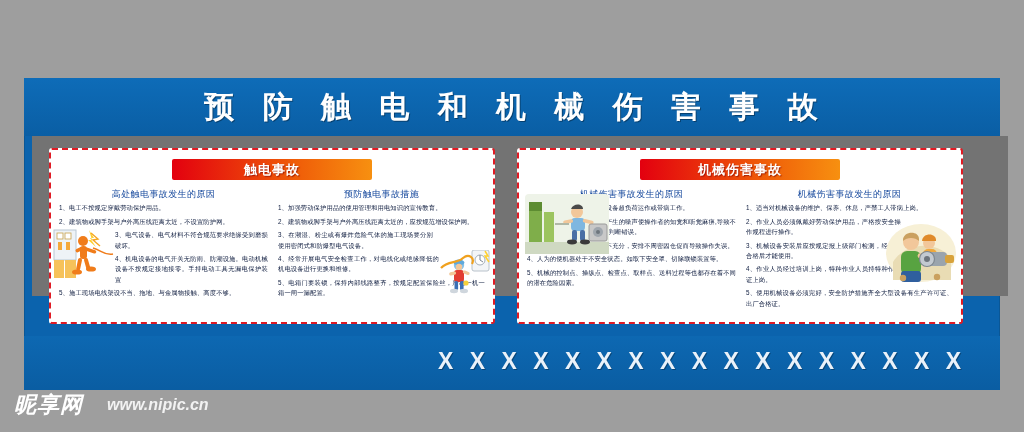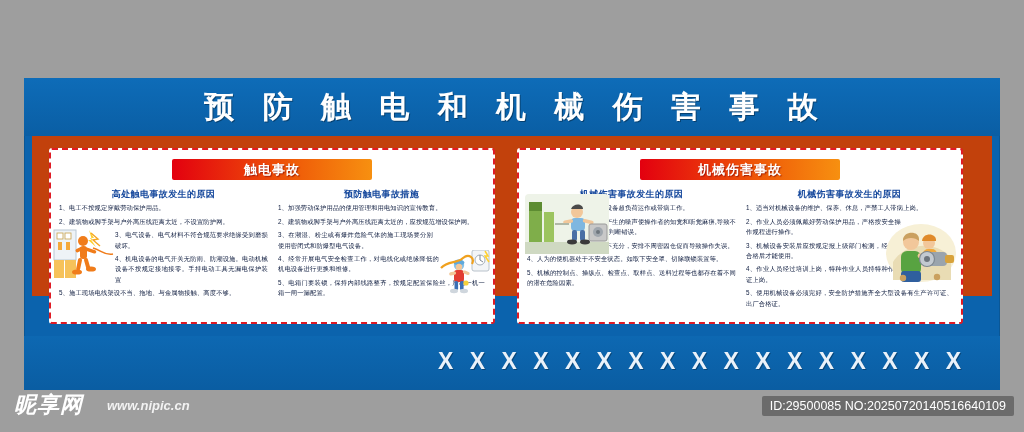--- a/index.html
+++ b/index.html
@@ -21,21 +21,22 @@
     background:linear-gradient(180deg,#0e6cb8 0%,#0a5ea4 100%);
   }
   .title-bar .title{
     color:#ffffff;font-size:30px;font-weight:bold;letter-spacing:10px;
     text-shadow:1px 1px 0 rgba(0,0,0,.35);
     white-space:nowrap;
     margin-left:8px;
   }
   .white-area{
     position:absolute;left:8px;top:58px;width:960px;height:160px;
-    background:#c2410c;
+    background:#737373;
+    padding-left:16px;
   }
   .bottom-bar{
     position:absolute;left:0;bottom:0;width:100%;height:54px;
     background:linear-gradient(180deg,#0d68b2 0%,#0a5da2 100%);
   }
   .bottom-bar .xline{
     position:absolute;right:34px;top:12px;
     color:#eaf2fa;font-size:23px;letter-spacing:5px;font-weight:bold;
     text-shadow:1px 1px 0 rgba(0,0,0,.3);
     white-space:nowrap;
@@ -64,21 +65,21 @@
     text-shadow:1px 1px 1px rgba(120,0,0,.6);
     white-space:nowrap;
   }
 
   .cols{display:flex;margin-top:8px;}
   .col{position:relative;box-sizing:border-box;}
   .col-l{width:223px;padding:0 6px 0 8px;}
   .col-r{width:219px;padding:0 8px 0 4px;}
 
   .col-title{
-    text-align:center;color:#14479c;font-size:9px;font-weight:bold;
+    text-align:center;color:#14479c;font-size:9px;font-weight:normal;
     letter-spacing:.4px;margin-bottom:2px;white-space:nowrap;
   }
   .item{
     color:#0d1b3e;font-size:6.3px;line-height:1.62;
     text-align:justify;margin-bottom:3.5px;
     letter-spacing:.1px;
   }
   .item.indent{padding-left:56px;}
   .item.indent-r{padding-right:52px;}
   .item.indent-r2{padding-right:46px;}
@@ -93,21 +94,21 @@
   
   .footer{position:absolute;left:0;bottom:0;width:1024px;height:42px;}
   .wm{
     position:absolute;left:14px;top:4px;display:flex;align-items:center;gap:24px;
   }
   .wm-cn{
     color:#ffffff;font-size:22px;font-weight:bold;font-style:italic;
     letter-spacing:1px;line-height:1;
   }
   .wm-url{
-    color:#f2f2f2;font-size:13px;font-style:italic;font-weight:bold;line-height:1;
+    color:#f2f2f2;font-size:16px;font-style:italic;font-weight:bold;line-height:1;
   }
   .idbox{
     position:absolute;right:10px;top:6px;
     background:rgba(90,90,90,.75);
     color:#ffffff;font-size:12.5px;padding:3px 8px;border-radius:2px;
     white-space:nowrap;
   }
 </style>
 </head>
 <body>
@@ -276,16 +277,15 @@
       <div class="xline">X X X X X X X X X X X X X X X X X</div>
     </div>
 
   </div>
 
   <div class="footer">
     <div class="wm">
       <span class="wm-cn">昵享网</span>
       <span class="wm-url">www.nipic.cn</span>
     </div>
-    <div class="idbox">ID:29500085 NO:20250720140516640109</div>
   </div>
 
 </div>
 
 </body></html>

